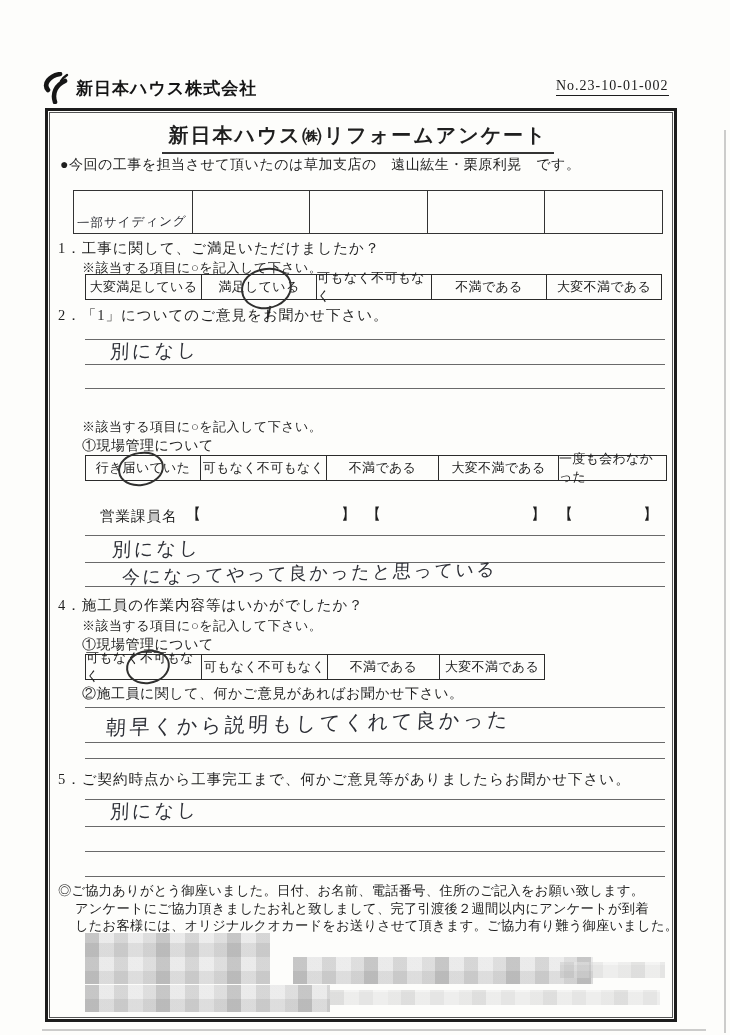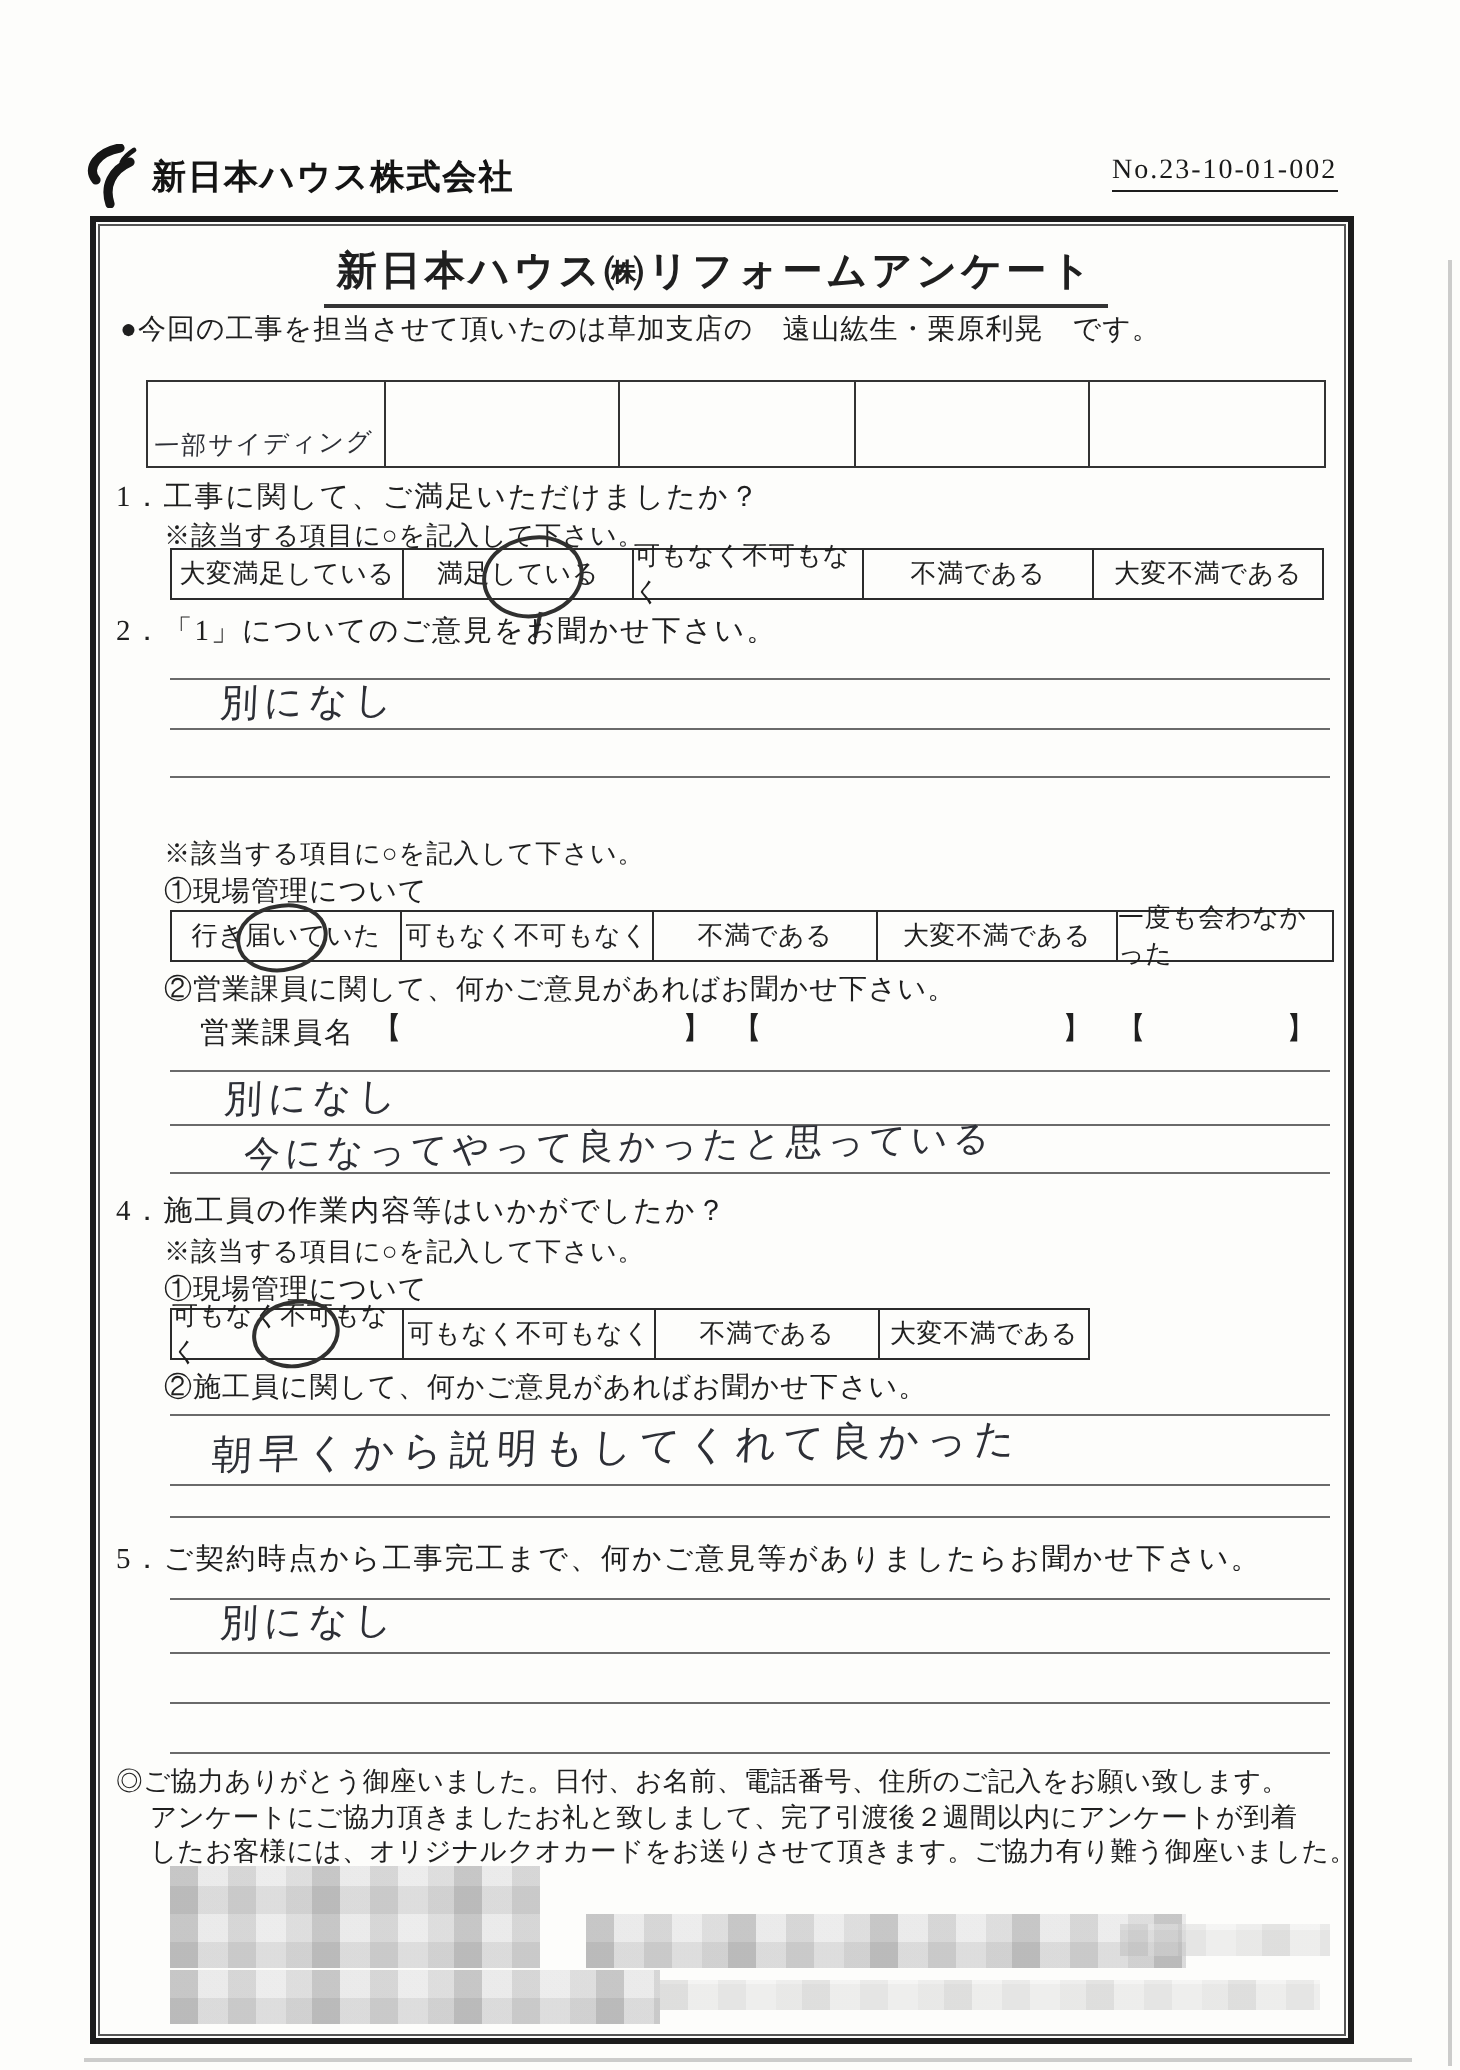--- a/index.html
+++ b/index.html
@@ -107,21 +107,20 @@
   <div class="abs note" style="left:82px;top:418px;">※該当する項目に○を記入して下さい。</div>
   <div class="abs sub" style="left:82px;top:437px;">①現場管理について</div>
   <div class="abs opt-row" style="left:85px;top:455px;">
     <div class="cell" style="width:114px;">行き届いていた</div>
     <div class="cell" style="width:126px;">可もなく不可もなく</div>
     <div class="cell" style="width:112px;">不満である</div>
     <div class="cell" style="width:120px;">大変不満である</div>
     <div class="cell" style="width:108px;">一度も会わなかった</div>
   </div>
   <div class="abs circle" style="left:118px;top:452px;width:42px;height:30px;"></div>
-  <div class="abs sub" style="left:82px;top:486px;">②営業課員に関して、何かご意見があればお聞かせ下さい。</div>
   <div class="abs staff-row" style="left:100px;top:507px;">営業課員名</div>
   <div class="abs bracket-field" style="left:186px;top:505px;width:170px;">
     <span>【</span>
     <span>】</span>
   </div>
   <div class="abs bracket-field" style="left:366px;top:505px;width:180px;">
     <span>【</span>
     <span>】</span>
   </div>
   <div class="abs bracket-field" style="left:558px;top:505px;width:100px;">

